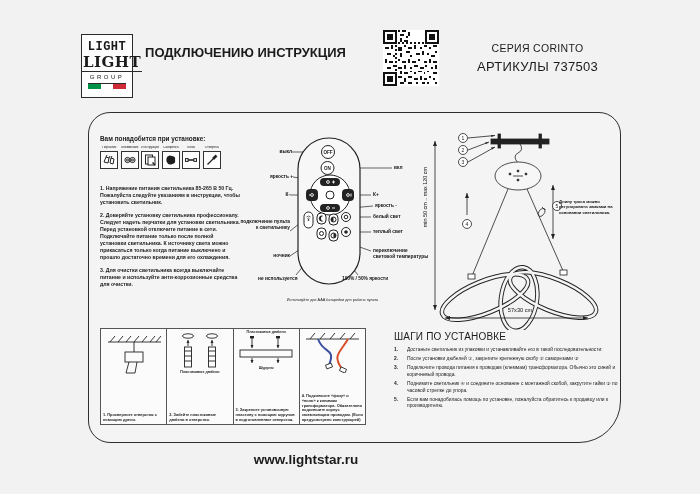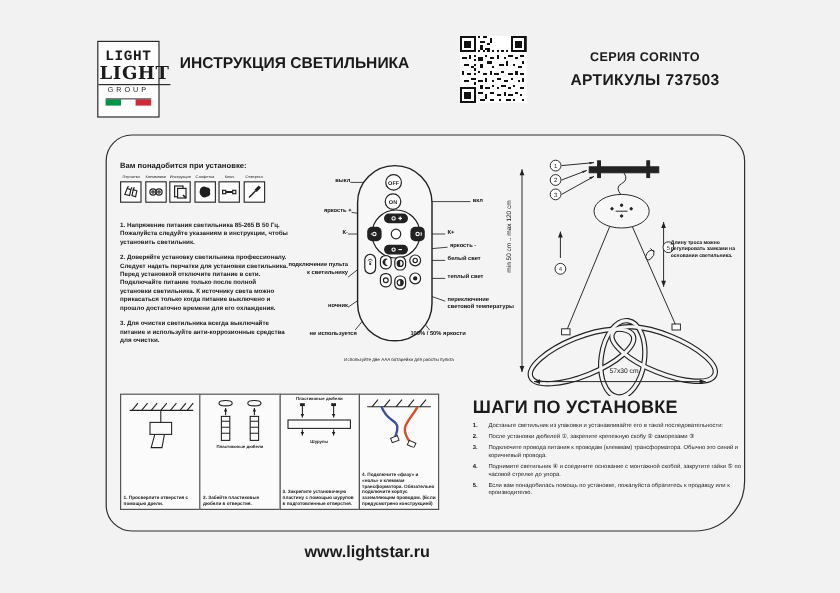--- a/index.html
+++ b/index.html
@@ -12,22 +12,22 @@
   svg{display:block;}
   
   .logo-box{left:81px;top:34px;width:50px;height:62px;border:1.6px solid #2a2a2a;background:#fdfdfd;text-align:center;}
   .logo-l1{font-family:Liberation Mono, monospace;font-weight:bold;font-size:12px;line-height:1;margin-top:6px;letter-spacing:.5px;}
   .logo-l2{font-family:"DejaVu Serif",serif;font-weight:bold;font-size:15px;line-height:1;letter-spacing:.5px;border-bottom:1px solid #2a2a2a;display:inline-block;padding:0 1px 1px;}
   .logo-l3{font-size:6px;letter-spacing:2.5px;margin-top:2px;}
   .logo-flag{display:flex;height:5px;margin:3px 6px 0;border-top:1px solid #2a2a2a;}
   .logo-flag span{flex:1;height:100%;}
   .doc-title{left:138px;top:44px;width:215px;text-align:center;font-weight:bold;font-size:13px;line-height:1.35;}
   .series-wrap{left:450px;top:42px;width:175px;text-align:center;}
-  .series{font-weight:bold;font-size:10.5px;letter-spacing:.3px;}
-  .articles{font-weight:bold;font-size:13px;margin-top:5px;letter-spacing:.3px;}
+  .series{font-weight:normal;font-size:10.5px;letter-spacing:.3px;}
+  .articles{font-weight:normal;font-size:13px;margin-top:5px;letter-spacing:.3px;}
   
   .main-frame{left:88px;top:112px;width:531px;height:329px;border:1.3px solid #2f2f2f;border-radius:22px 22px 42px 22px;background:#f4f4f5;}
   
   .tools-heading{left:100px;top:135px;font-size:6.4px;font-weight:bold;}
   .tools-row{left:100px;top:146px;display:flex;gap:2px;}
   .tool-cell{width:18.5px;text-align:center;}
   .tool-label{font-size:3.3px;line-height:1;height:4px;white-space:nowrap;overflow:hidden;}
   .tool-box{width:16px;height:16px;border:1px solid #333;background:#fdfdfd;margin:1px auto 0;display:flex;align-items:center;justify-content:center;}
   
   .warn-col{left:100px;top:185px;width:140px;font-size:5.2px;font-weight:600;line-height:1.34;}
@@ -43,21 +43,21 @@
   .dim-h{position:absolute;left:50px;top:192px;width:90px;text-align:center;font-size:5.6px;color:#111;}
   .diagram-note{position:absolute;left:134px;top:84px;width:58px;font-size:4.2px;line-height:1.3;font-weight:600;color:#111;}
   
   .panels{left:100px;top:328px;width:266px;height:97px;display:flex;}
   .panel{flex:1;border:1px solid #555;margin-left:-1px;background:#fbfbfb;padding:2px 2px 1px;display:flex;flex-direction:column;align-items:center;}
   .panel:first-child{margin-left:0;}
   .panel-cap{font-size:3.6px;font-weight:600;text-align:center;line-height:1.1;}
   .panel-text{font-size:3.9px;line-height:1.25;font-weight:600;margin-top:auto;width:100%;}
   
   .steps{left:394px;top:331px;width:228px;}
-  .steps-heading{font-size:15px;font-weight:bold;letter-spacing:.2px;}
+  .steps-heading{font-size:10px;font-weight:normal;letter-spacing:.2px;}
   .steps-list{margin-top:5px;}
   .step-row{display:flex;margin-bottom:2.5px;}
   .step-num{width:13px;flex:none;font-size:4.9px;font-weight:600;}
   .step-text{flex:1;font-size:4.9px;line-height:1.35;}
   
   .footer{left:0;top:452px;width:612px;text-align:center;font-size:13.5px;font-weight:bold;}
 </style>
 </head>
 <body>
 
@@ -66,21 +66,21 @@
   <div class="logo-l2">LIGHT</div>
   <div class="logo-l3">GROUP</div>
   <div class="logo-flag">
     <span style="background:#009246"></span>
       <span style="background:#ffffff"></span>
       <span style="background:#ce2b37"></span>
   </div>
 </div>
 
 <div class="abs doc-title">
-  <div>ИНСТРУКЦИЯ СВЕТИЛЬНИКА</div>
+  <div>ПОДКЛЮЧЕНИЮ ИНСТРУКЦИЯ</div>
 </div>
 
 <div class="abs" style="left:383px;top:30px;">
   <svg width="56" height="56" viewBox="0 0 29 29" shape-rendering="crispEdges">
     <rect width="29" height="29" fill="#fff"></rect>
     <g fill="#111">
       <rect x="0" y="0" width="7" height="7"></rect>
         <rect x="1" y="1" width="5" height="5" fill="#fff"></rect>
         <rect x="2" y="2" width="3" height="3"></rect>
       <rect x="22" y="0" width="7" height="7"></rect>

